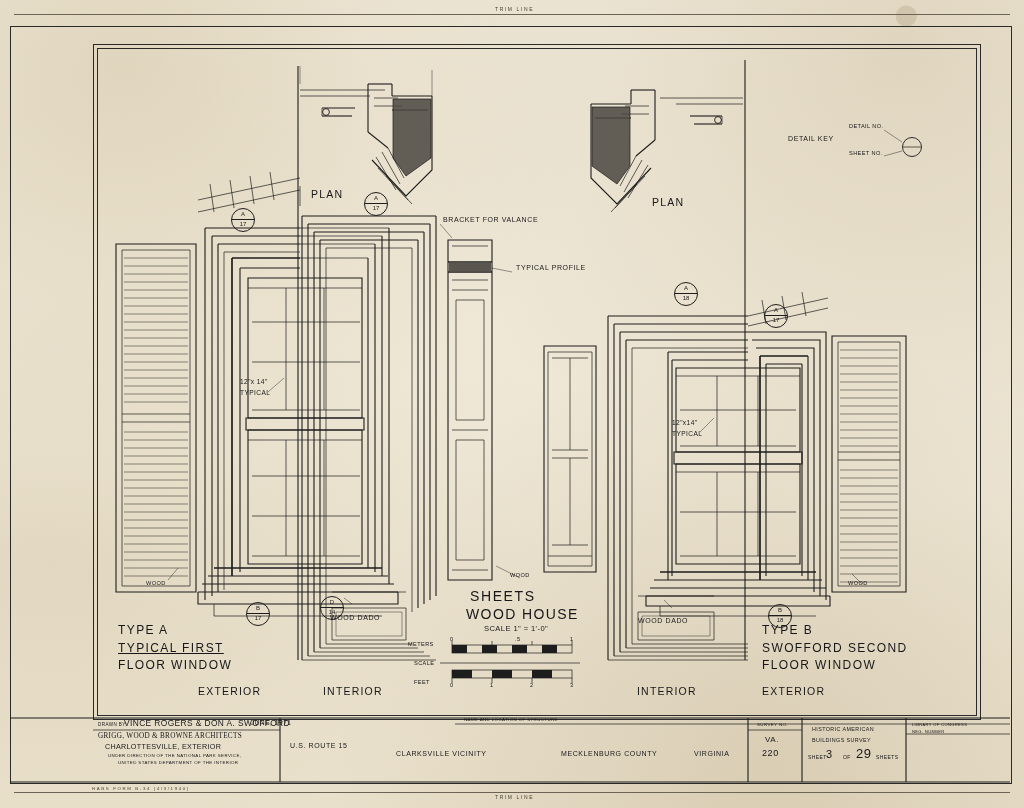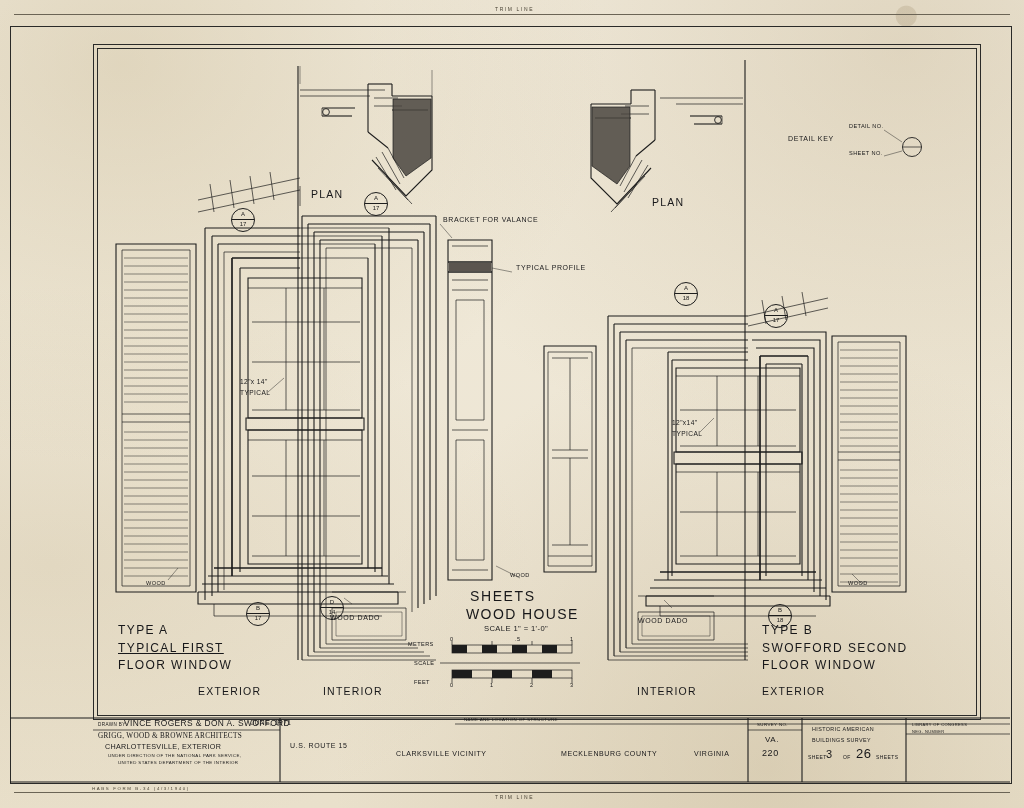--- a/index.html
+++ b/index.html
@@ -545,19 +545,19 @@
 
   <div class="txt tiny" style="left:757px;top:722px;font-size:4.4px;">SURVEY NO.</div>
   <div class="txt hand" style="left:765px;top:735px;font-size:8px;">VA.</div>
   <div class="txt hand" style="left:762px;top:748px;font-size:9px;">220</div>
 
   <div class="txt tiny" style="left:812px;top:726px;font-size:5.4px;">HISTORIC AMERICAN</div>
   <div class="txt tiny" style="left:812px;top:737px;font-size:5.4px;">BUILDINGS SURVEY</div>
   <div class="txt tiny" style="left:808px;top:754px;font-size:5px;">SHEET</div>
   <div class="txt hand" style="left:826px;top:748px;font-size:11px;">3</div>
   <div class="txt tiny" style="left:843px;top:754px;font-size:5px;">OF</div>
-  <div class="txt hand" style="left:856px;top:746px;font-size:13px;">26</div>
+  <div class="txt hand" style="left:856px;top:746px;font-size:13px;">29</div>
   <div class="txt tiny" style="left:876px;top:754px;font-size:5px;">SHEETS</div>
 
   <div class="txt tiny" style="left:912px;top:722px;font-size:4px;">LIBRARY OF CONGRESS</div>
   <div class="txt tiny" style="left:912px;top:729px;font-size:4px;">NEG. NUMBER</div>
 
 </div>
 
 </body></html>

